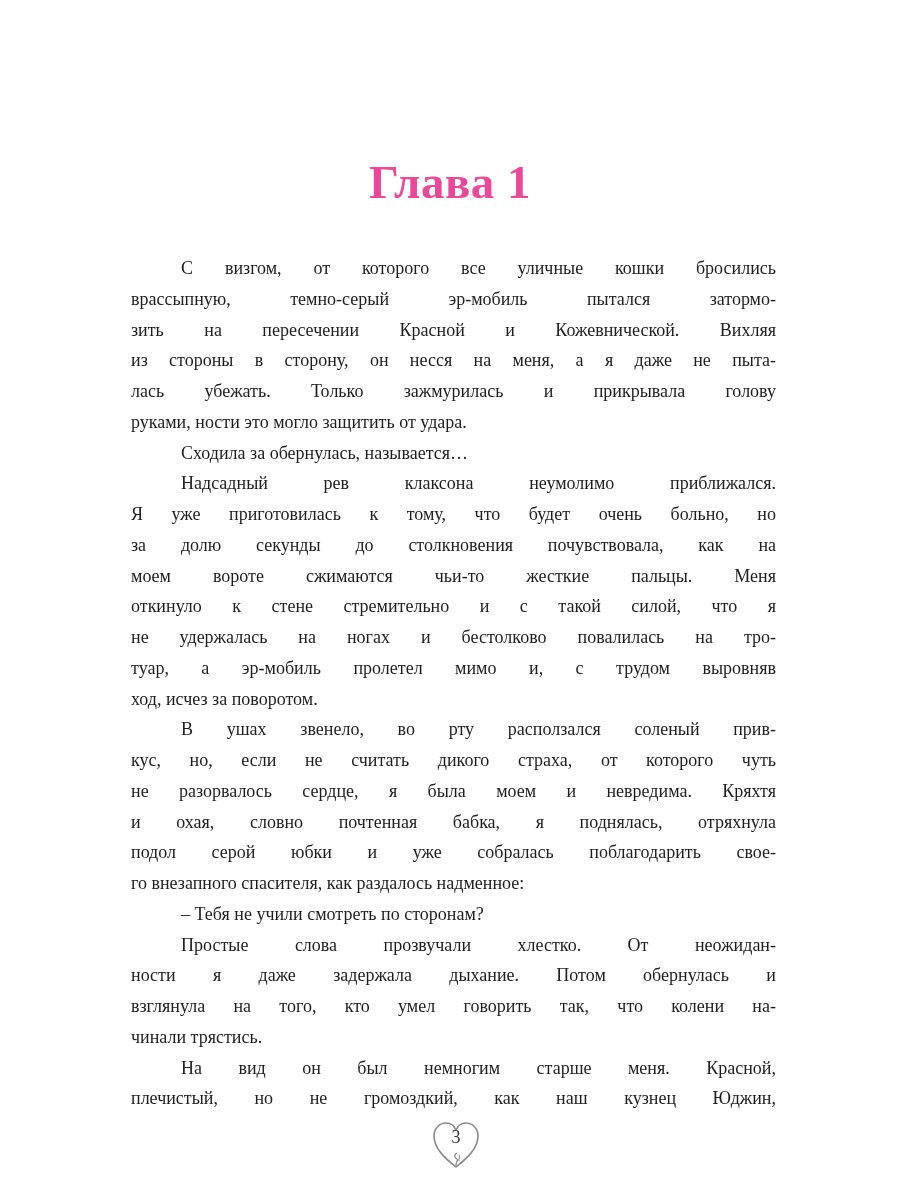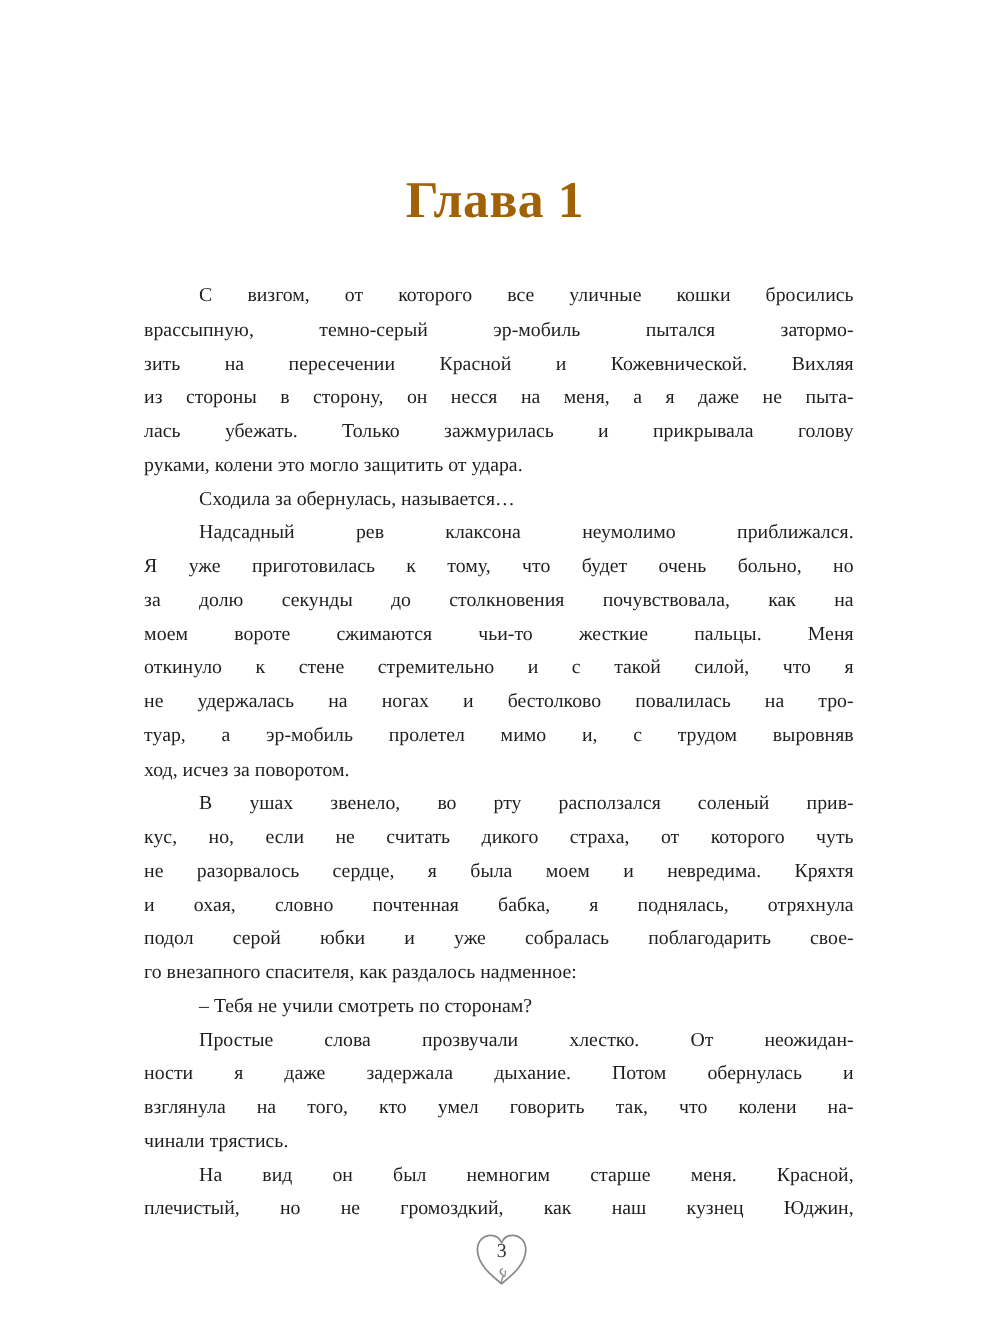--- a/index.html
+++ b/index.html
@@ -23,21 +23,21 @@
     .chapter-title {
       position: absolute;
       left: 0;
       top: 152px;
       width: 900px;
       text-align: center;
       font-family: "Liberation Serif", "DejaVu Serif", serif;
       font-weight: bold;
       font-size: 47px;
       line-height: 60px;
-      color: #a16207;
+      color: #ec4899;
       letter-spacing: 0.5px;
     }
     .body-text {
       position: absolute;
       left: 131px;
       top: 253px;
       width: 645px;
     }
     .line {
       display: block;
@@ -82,21 +82,21 @@
 
 <div class="page">
   <div class="chapter-title">Глава 1</div>
 
   <div class="body-text" id="body-text">
       <span class="line indent">С визгом, от которого все уличные кошки бросились</span>
       <span class="line">врассыпную, темно-серый эр-мобиль пытался затормо-</span>
       <span class="line">зить на пересечении Красной и Кожевнической. Вихляя</span>
       <span class="line">из стороны в сторону, он несся на меня, а я даже не пыта-</span>
       <span class="line">лась убежать. Только зажмурилась и прикрывала голову</span>
-      <span class="line last">руками, колени это могло защитить от удара.</span>
+      <span class="line last">руками, ности это могло защитить от удара.</span>
       <span class="line indent last">Сходила за обернулась, называется…</span>
       <span class="line indent">Надсадный рев клаксона неумолимо приближался.</span>
       <span class="line">Я уже приготовилась к тому, что будет очень больно, но</span>
       <span class="line">за долю секунды до столкновения почувствовала, как на</span>
       <span class="line">моем вороте сжимаются чьи-то жесткие пальцы. Меня</span>
       <span class="line">откинуло к стене стремительно и с такой силой, что я</span>
       <span class="line">не удержалась на ногах и бестолково повалилась на тро-</span>
       <span class="line">туар, а эр-мобиль пролетел мимо и, с трудом выровняв</span>
       <span class="line last">ход, исчез за поворотом.</span>
       <span class="line indent">В ушах звенело, во рту расползался соленый прив-</span>

